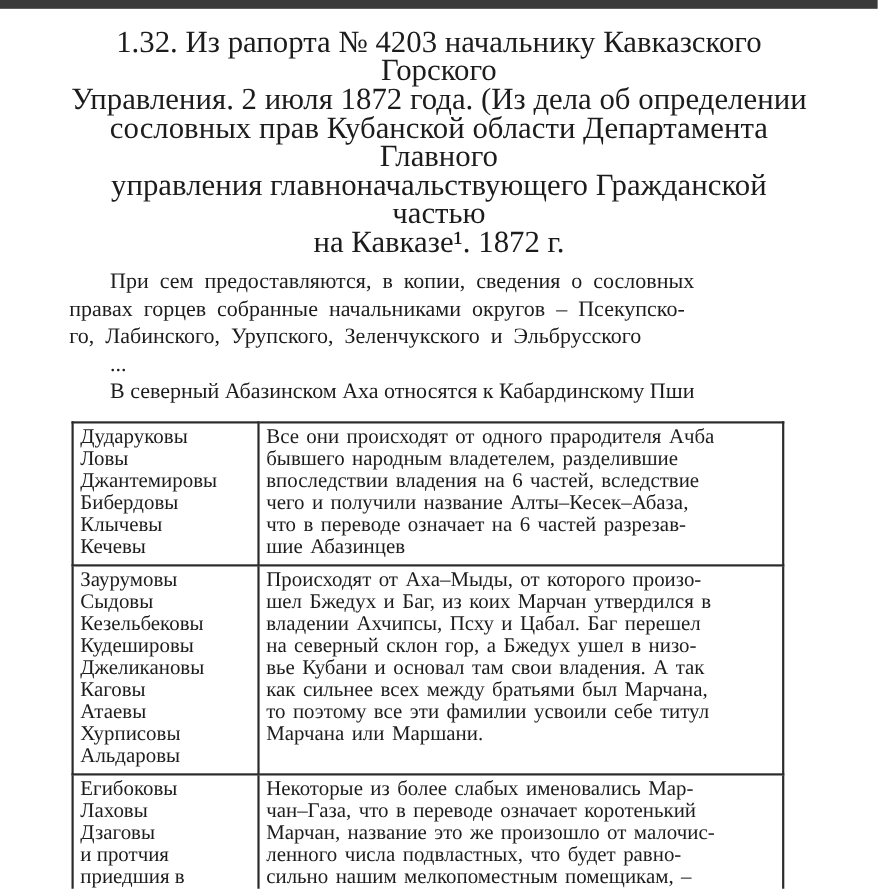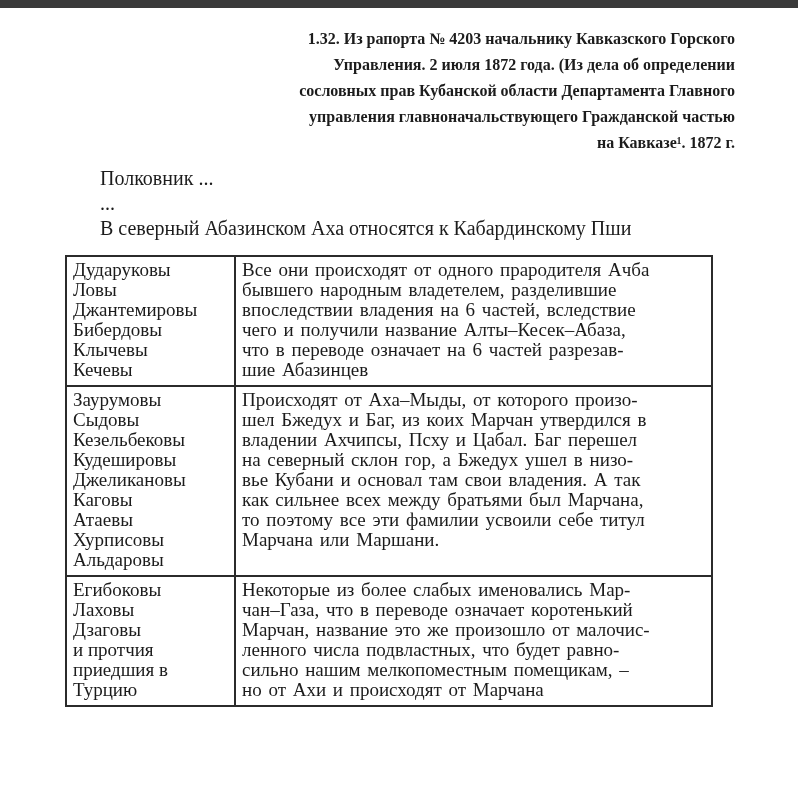--- a/index.html
+++ b/index.html
@@ -19,24 +19,24 @@
     height: 8px;
     background: #3a3a3a;
   }
   .page {
     padding: 10px 63px 0 63px;
   }
   .lines {
     white-space: pre-line;
   }
   .doc-title {
-    font-weight: bold;
-    font-size: 16px;
+    font-weight: normal;
+    font-size: 28px;
     line-height: 26px;
-    text-align: right;
+    text-align: center;
     margin-top: 8px;
   }
   .body-block {
     margin-top: 10px;
   }
   .para {
     font-size: 20px;
     line-height: 25px;
   }
   .para.indent {
@@ -72,21 +72,23 @@
 
 <div class="page">
 
   <div class="doc-title lines">1.32. Из рапорта № 4203 начальнику Кавказского Горского
 Управления. 2 июля 1872 года. (Из дела об определении
 сословных прав Кубанской области Департамента Главного
 управления главноначальствующего Гражданской частью
 на Кавказе¹. 1872 г.</div>
 
   <div class="body-block">
-    <div class="para indent lines">Полковник ...</div>
+    <div class="para indent justified lines">При сем предоставляются, в копии, сведения о сословных
+правах горцев собранные начальниками округов – Псекупско-
+го, Лабинского, Урупского, Зеленчукского и Эльбрусского</div>
     <div class="para indent lines">...</div>
     <div class="para indent lines">В северный Абазинском Аха относятся к Кабардинскому Пши</div>
   </div>
 
   <table class="families">
     <tbody>
       <tr>
         <td class="names-cell lines">Дударуковы
 Ловы
 Джантемировы

